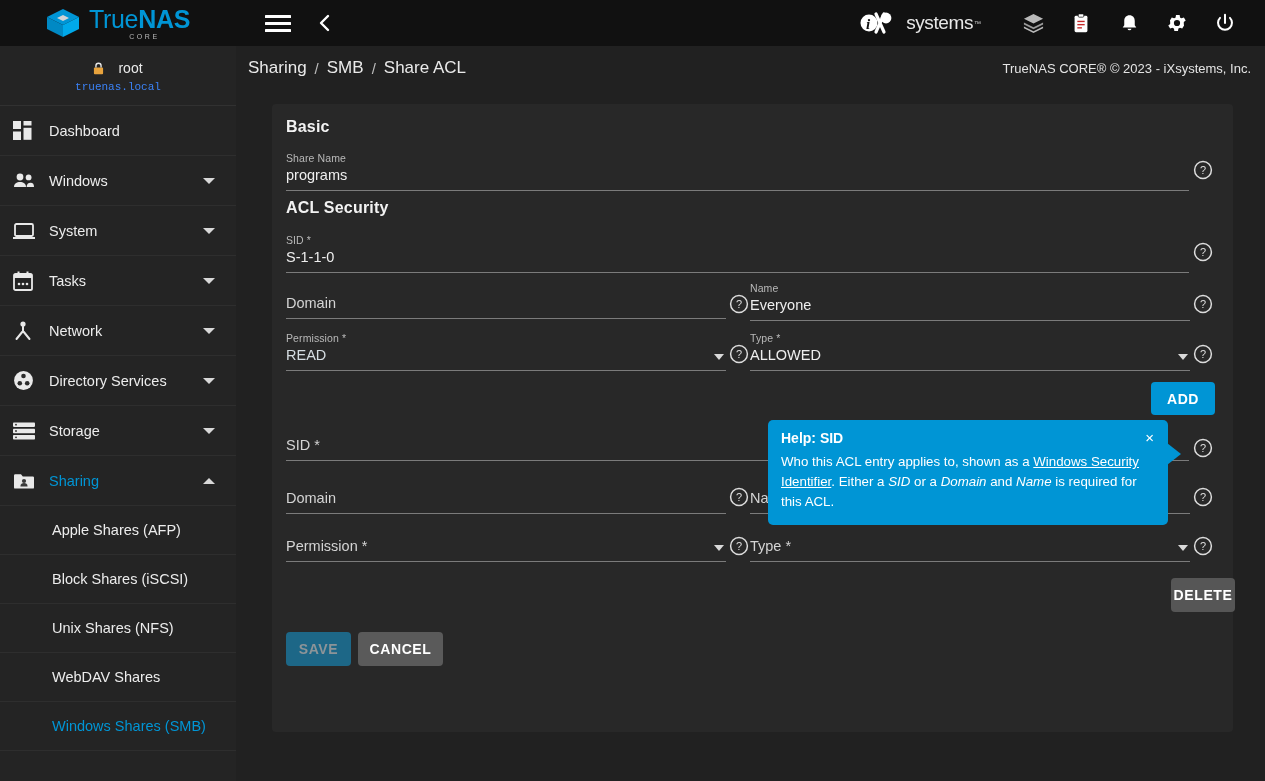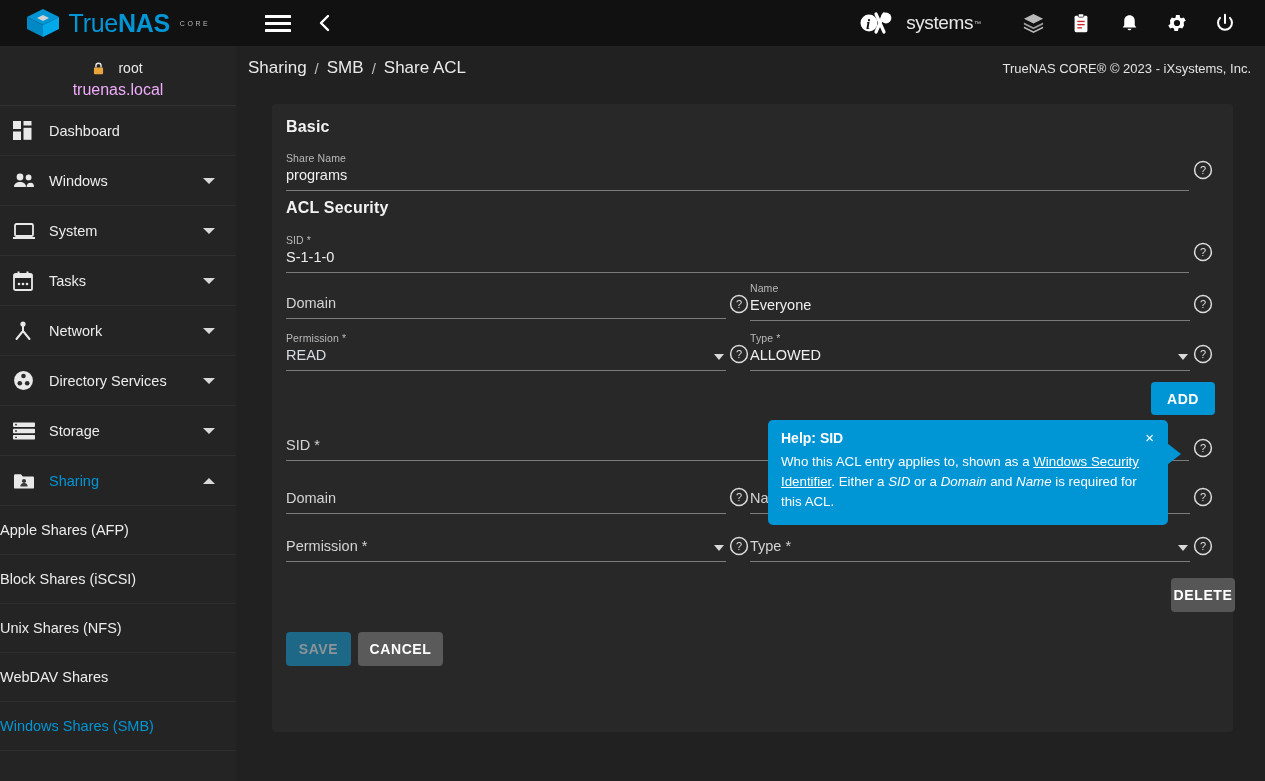--- a/index.html
+++ b/index.html
@@ -18,21 +18,21 @@
     background: #111111;
     display: flex; align-items: center;
     z-index: 40;
   }
   .logo-zone {
     width: 236px; height: 46px;
     display: flex; align-items: center; justify-content: center;
     gap: 9px;
   }
   .logo-mark { width: 34px; height: 30px; display:block; }
-  .logo-text-wrap { display:flex; flex-direction:row; align-items:center; line-height:1; }
+  .logo-text-wrap { display:flex; flex-direction:column; align-items:center; line-height:1; }
   .logo-text { font-size: 25px; font-weight: 400; letter-spacing: -0.3px; }
   .logo-text .lt-true { color: #0095D5; }
   .logo-text .lt-nas { color: #0095D5; font-weight: 700; }
   .logo-sub { font-size: 7px; color: #b8b8b8; letter-spacing: 2.6px; margin-top: 1px; margin-left:10px; }
 
   .hamburger {
     margin-left: 29px; width: 26px; height: 20px;
     display: flex; flex-direction: column; justify-content: center; gap: 4px;
     cursor: pointer;
   }
@@ -61,40 +61,40 @@
     width: 236px; height: 735px;
     background: #242424;
     overflow: hidden;
   }
   .user-block {
     height: 60px; padding-top: 14px;
     display:flex; flex-direction:column; align-items:center;
     border-bottom: 1px solid #313131;
   }
   .user-line { font-size: 14px; color:#eaeaea; display:flex; align-items:center; gap:14px; }
-  .user-host { font-size: 16px; color:#f0abfc; margin-top: 5px;}
+  .user-host { font-size: 11px; color:#3b82f6; margin-top: 5px; font-family: Liberation Mono, monospace;}
 
   .nav-item {
     height: 50px; display:flex; align-items:center;
     padding-left: 13px; cursor:pointer;
     border-bottom: 1px solid #2e2e2e;
     position: relative;
   }
   .nav-ico { width: 36px; display:flex; align-items:center; justify-content:flex-start; }
   .nav-label { font-size: 14.5px; color: #ececec; text-align: center; }
   .nav-item.active .nav-label { color: #0095D5; }
   .nav-caret {
     position:absolute; right: 21px; top: 50%;
     width:0;height:0;border-left:6px solid transparent;border-right:6px solid transparent;
     border-top:6px solid #d8d8d8; margin-top:-3px;
   }
   .nav-caret.up { border-top:none; border-bottom:6px solid #d8d8d8; }
   .subnav-item {
     height: 49px; display:flex; align-items:center;
-    cursor:pointer;
+    padding-left: 52px; cursor:pointer;
     border-bottom: 1px solid #2e2e2e;
     font-size: 14.5px; color:#ececec;
   }
   .subnav-item.active { color: #0095D5; }
 
   
   .main {
     position:absolute; top:46px; left:236px;
     width: 1029px; height: 735px;
     background: #212121;

